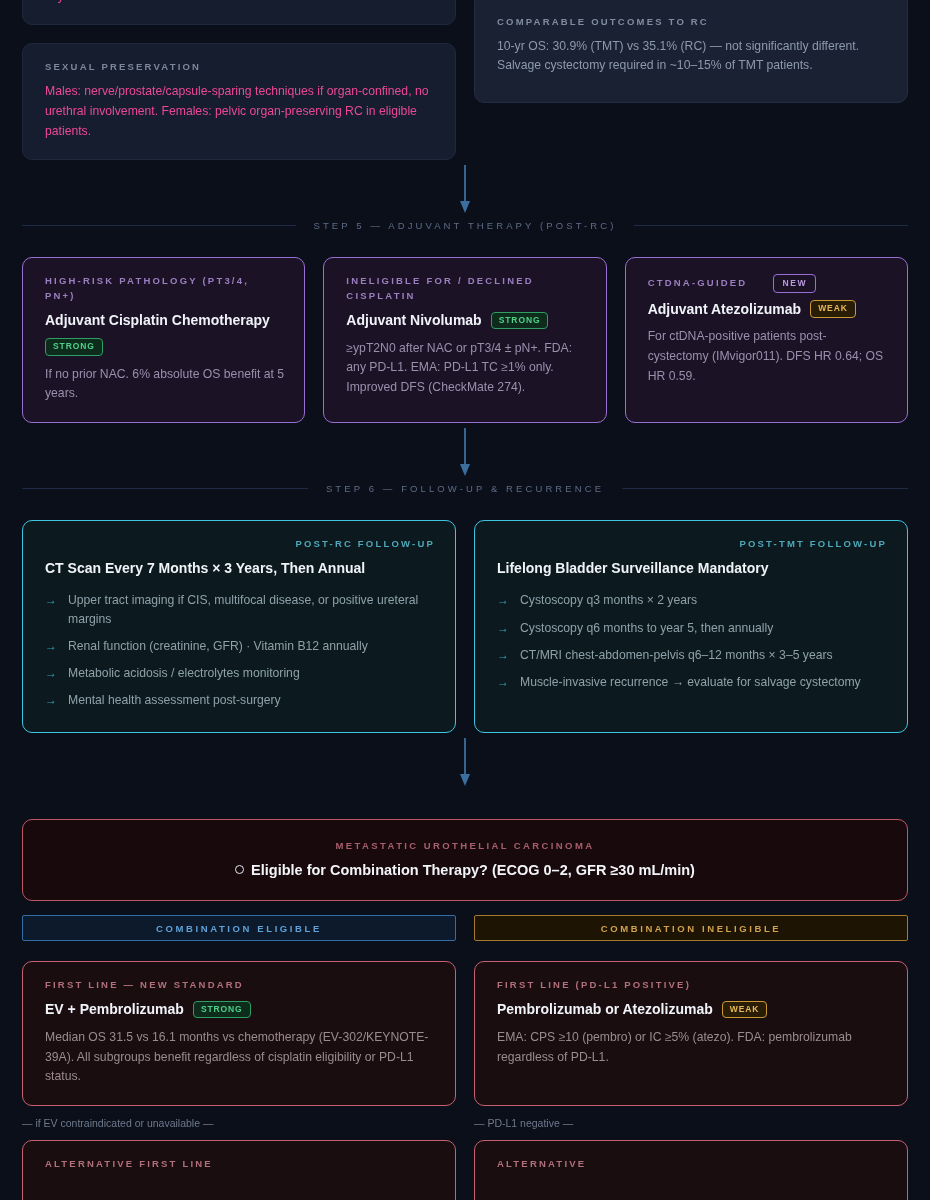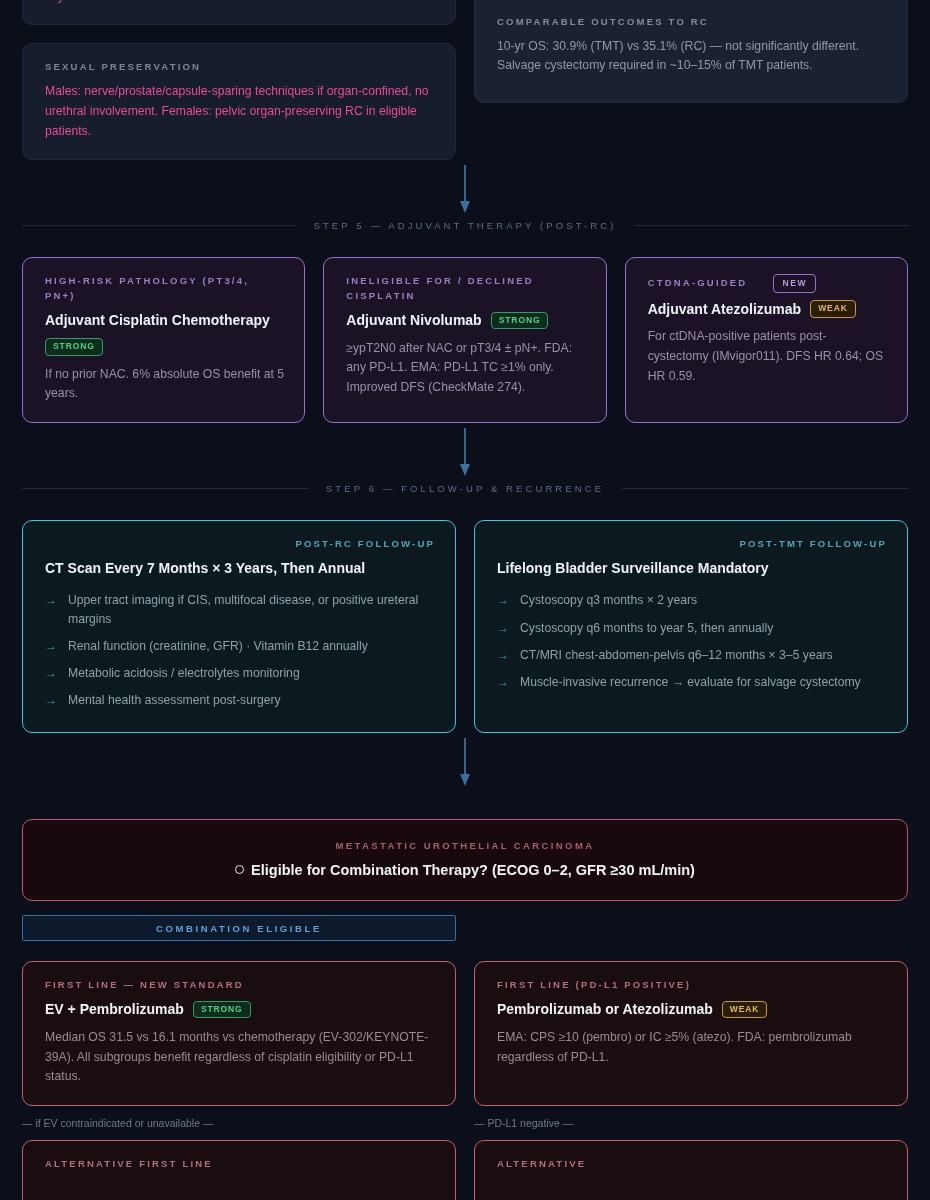--- a/index.html
+++ b/index.html
@@ -402,20 +402,21 @@
   <div class="decision mt26">
     <div class="decision-kicker">METASTATIC UROTHELIAL CARCINOMA</div>
     <div class="decision-title">
       <span class="diamond-icon"></span>
       <span>Eligible for Combination Therapy? (ECOG 0–2, GFR ≥30 mL/min)</span>
     </div>
   </div>
 
   <div class="grid2 mt14">
     <div class="branch-bar branch-blue">COMBINATION ELIGIBLE</div>
+    <div class="branch-bar branch-gold">COMBINATION INELIGIBLE</div>
   </div>
 
   <div class="grid2 mt20">
 
     <div class="card card-red">
       <div class="card-kicker">FIRST LINE — NEW STANDARD</div>
       <div class="card-title">
         <span>EV + Pembrolizumab</span>
         <span class="badge badge-strong">STRONG</span>
       </div>

